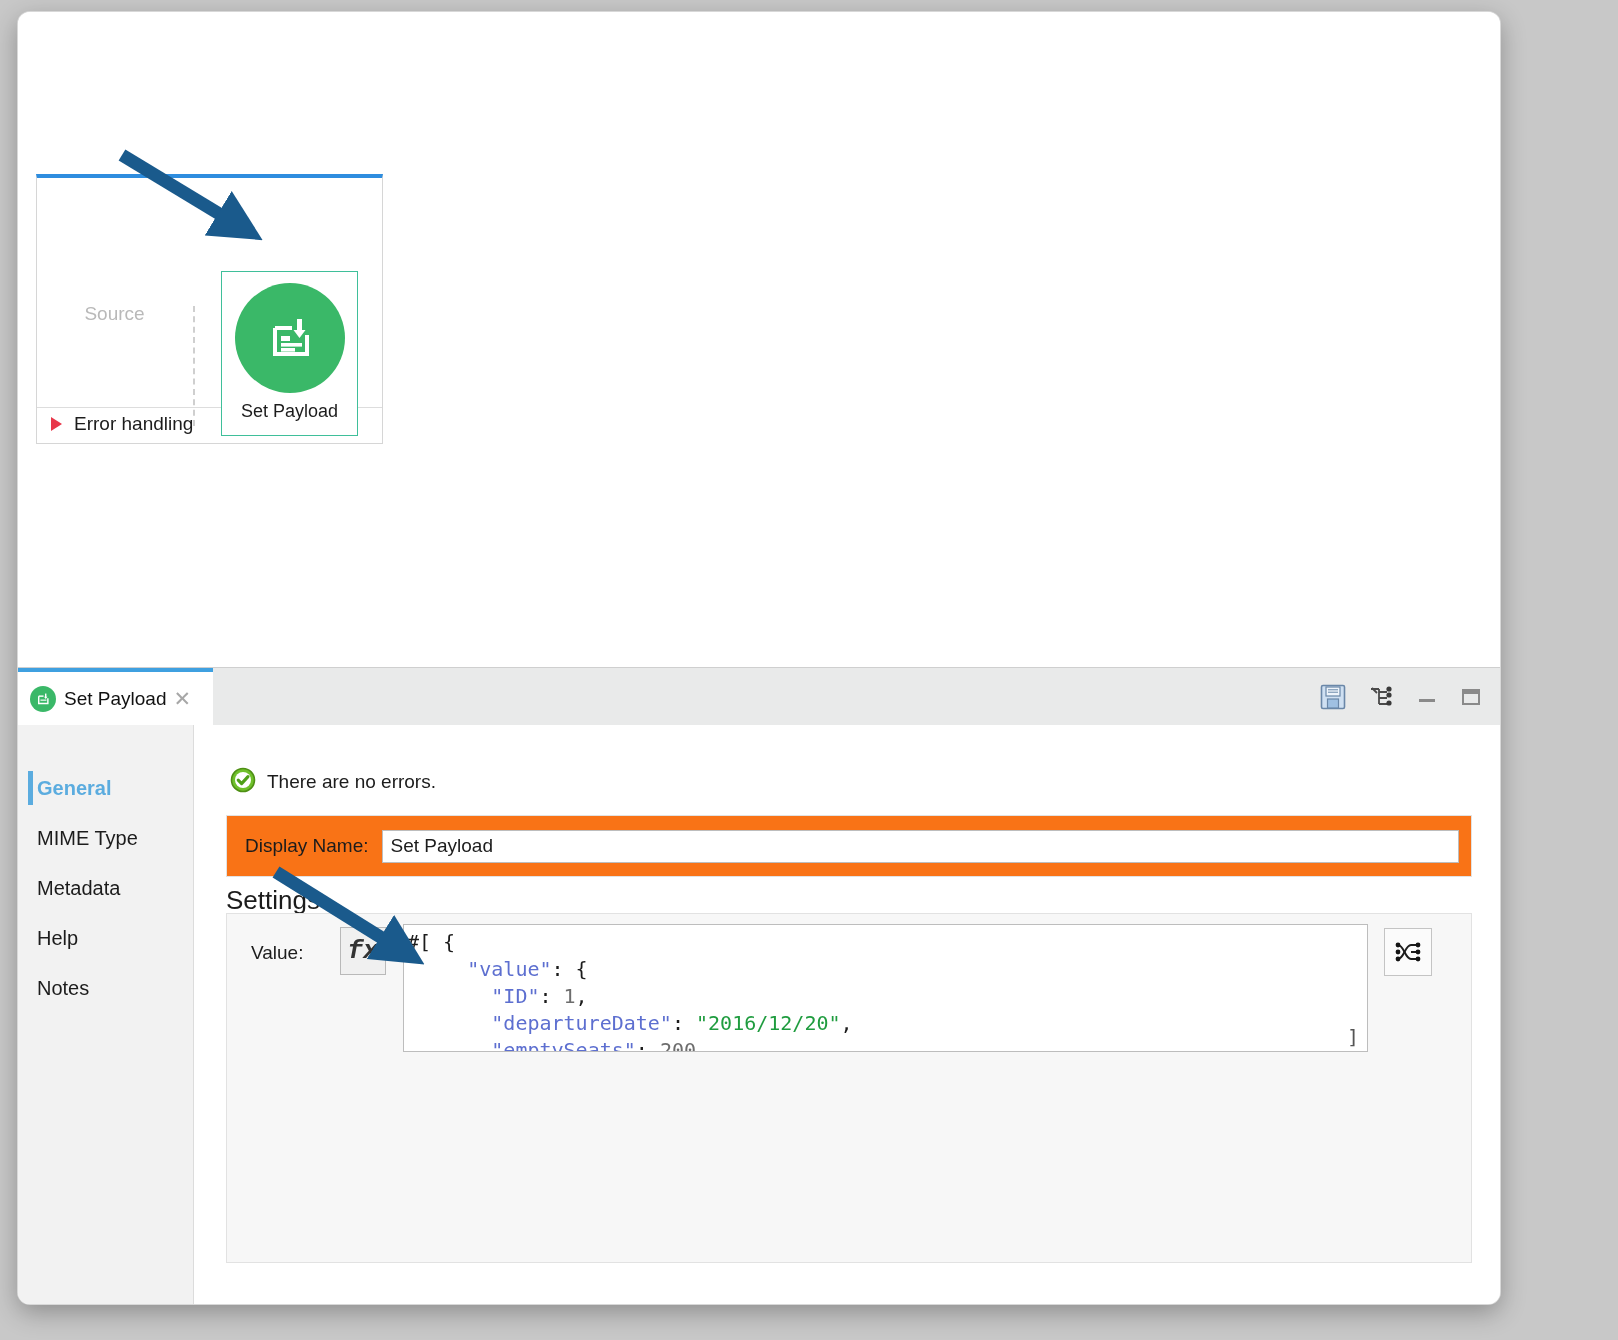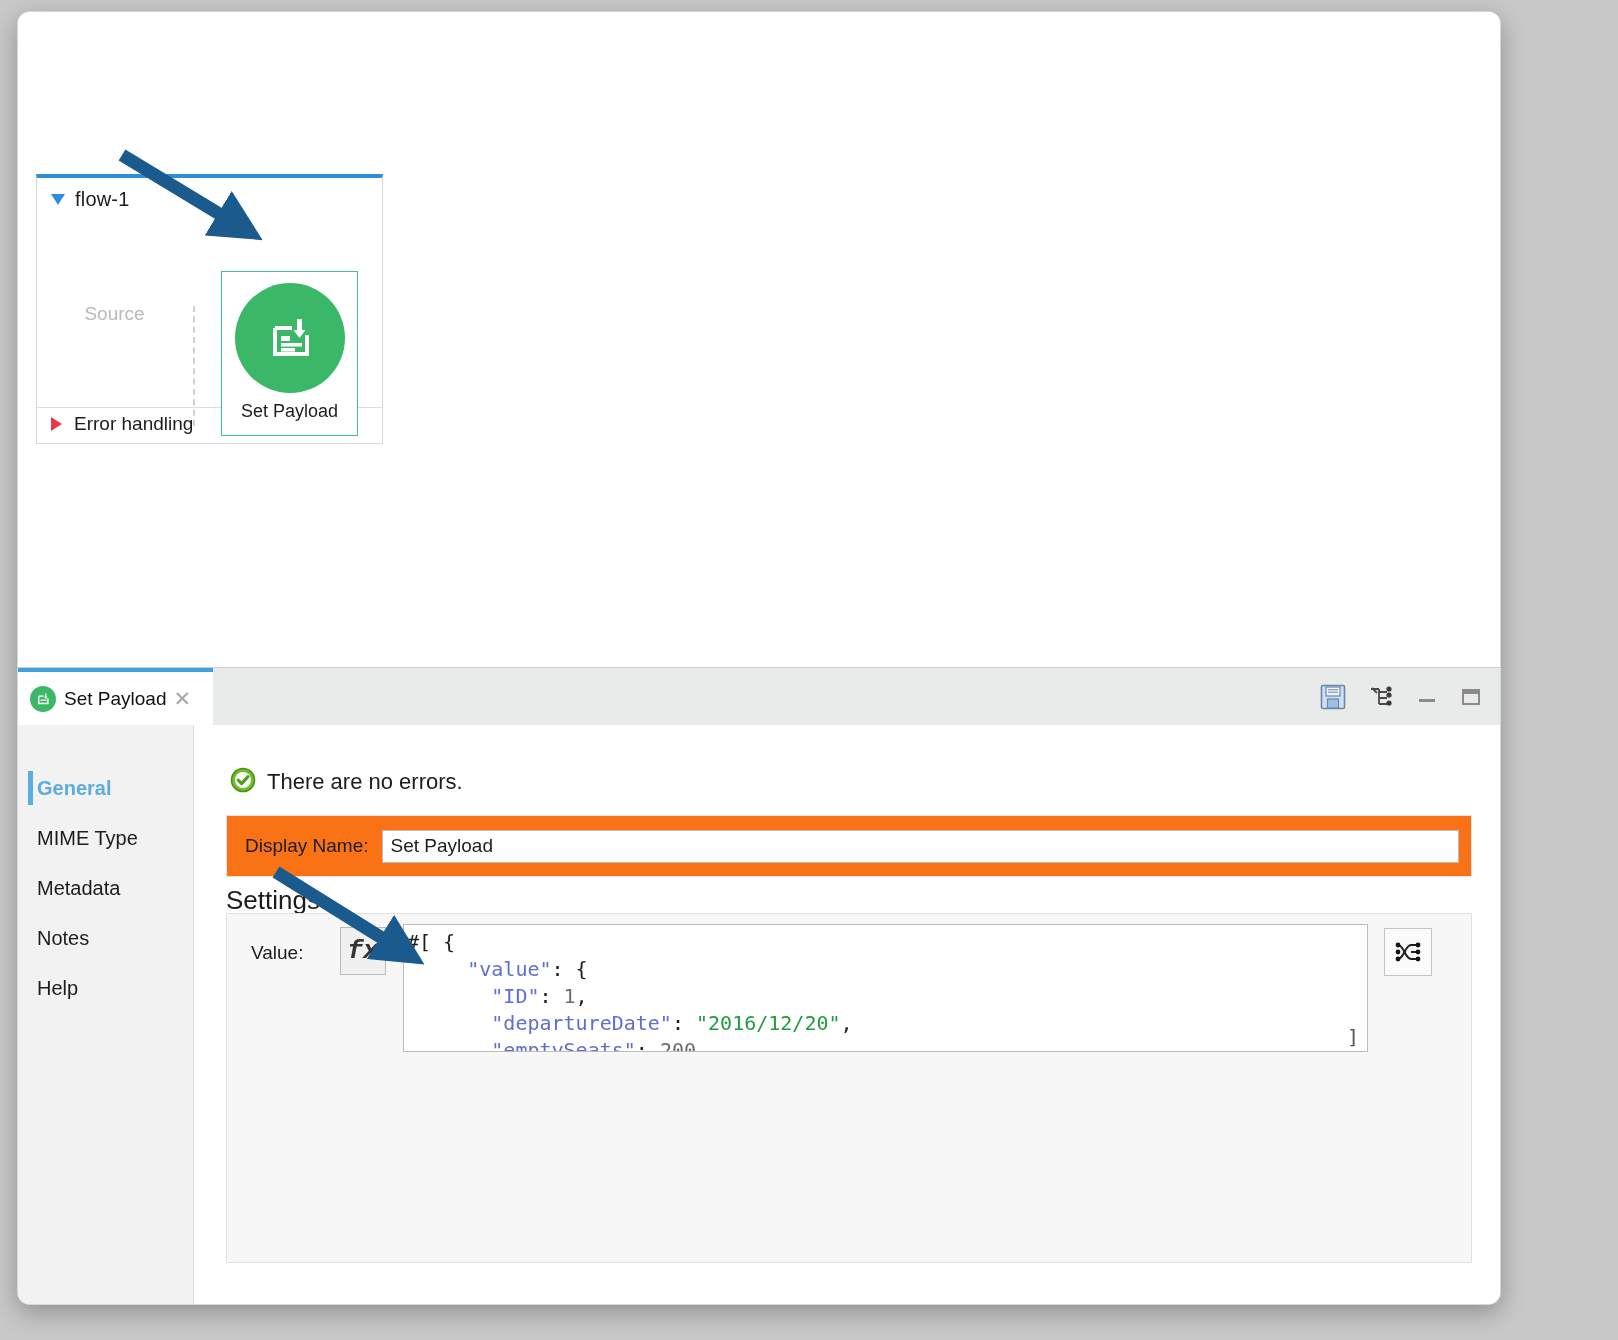--- a/index.html
+++ b/index.html
@@ -295,21 +295,21 @@
   }
 
   #status-row {
     position: absolute;
     left: 36px;
     top: 42px;
     display: flex;
     align-items: center;
   }
   #status-text {
-    font-size: 22px;
+    font-size: 19px;
     color: #1c1c1c;
     margin-left: 11px;
   }
 
   #display-name-group {
     position: absolute;
     left: 32px;
     top: 90px;
     width: 1246px;
     height: 62px;
@@ -440,24 +440,20 @@
 </style>
 </head>
 <body>
 
 <div id="app-frame">
 
   <div id="canvas">
 
     <div id="flow-box">
 
-      <div id="flow-header">
-        <span class="tri tri-down"></span>
-        <span id="flow-name">flow-1</span>
-      </div>
 
       <div id="flow-body">
 
         <div id="source-slot">
           <span id="source-label">Source</span>
         </div>
 
         <div id="divider-dashed"></div>
 
         <div id="processor-cell">
@@ -551,24 +547,24 @@
         <div class="props-nav-item active">
           <span>General</span>
         </div>
         <div class="props-nav-item">
           <span>MIME Type</span>
         </div>
         <div class="props-nav-item">
           <span>Metadata</span>
         </div>
         <div class="props-nav-item">
+          <span>Help</span>
+        </div>
+        <div class="props-nav-item">
           <span>Notes</span>
-        </div>
-        <div class="props-nav-item">
-          <span>Help</span>
         </div>
       </div>
 
       <div id="props-content">
 
         <div id="status-row">
           <span>
             <svg width="26" height="26" viewBox="0 0 26 26" aria-hidden="true">
               <circle cx="13" cy="13" r="11.5" fill="#6fc02b" stroke="#4e8f14" stroke-width="1.6"></circle>
               <circle cx="13" cy="13" r="8" fill="#ffffff"></circle>

